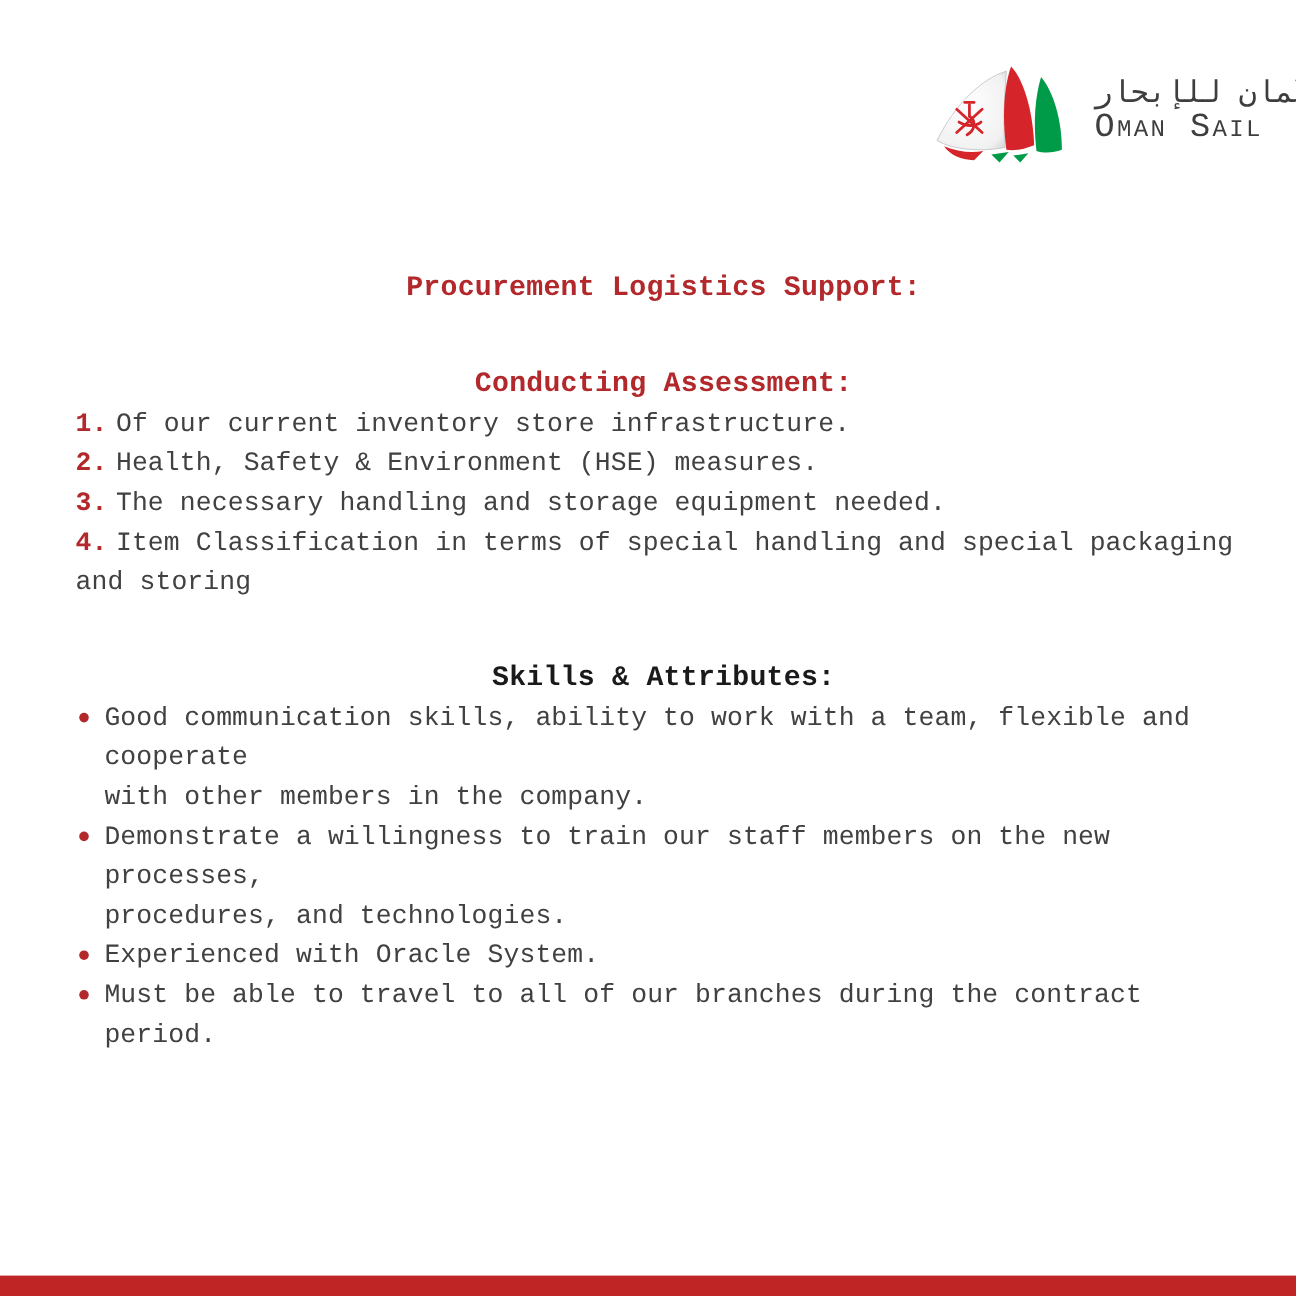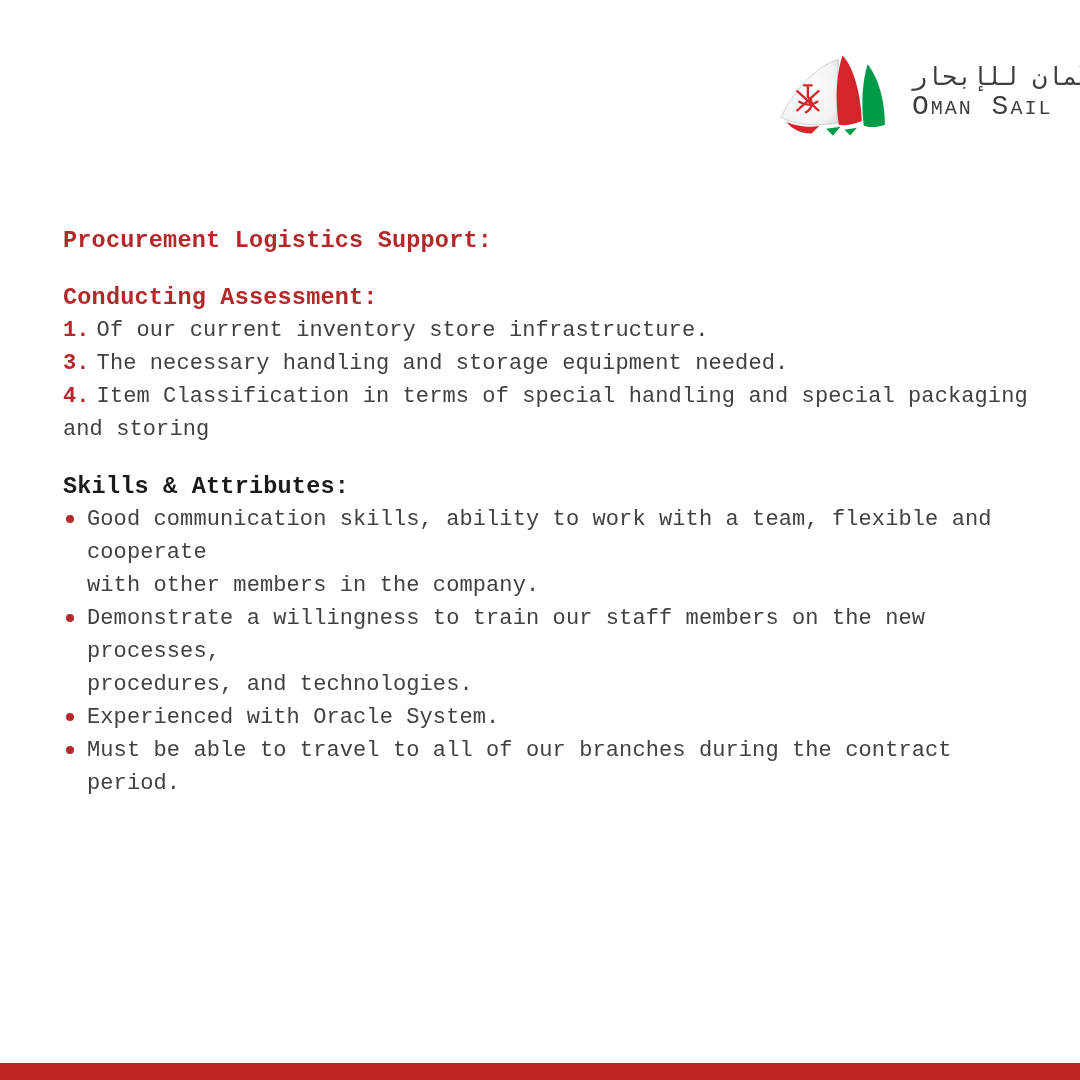--- a/index.html
+++ b/index.html
@@ -51,26 +51,27 @@
   
   .content{
     position:absolute;
     left:63px;top:224px;
     width:980px;
     font-size:22px;
     line-height:33px;
     color:var(--body_text);
     letter-spacing:0.1px;
   }
-  section + section{margin-top:24px;}
+  section + section{margin-top:47px;}
   .content h2{
     font-size:23.5px;
     line-height:33px;
     font-weight:700;
     letter-spacing:0.2px;
+    text-align:center;
   }
   .content h2.red{color:var(--heading_red);}
   .content h2.dark{color:var(--heading_dark);}
   .num-item .num{
     font-weight:700;
     color:var(--accent_red);
     margin-right:7px;
   }
   .txt{white-space:pre-line;}
   .bullet-item{
@@ -138,20 +139,23 @@
     <section>
       <h2 class="red">Procurement Logistics Support:</h2>
     </section>
 
     <section>
       <h2 class="red">Conducting Assessment:</h2>
       <div class="num-item">
         <span class="num">1.</span><span class="txt">Of our current inventory store infrastructure.</span>
       </div>
       <div class="num-item">
+        <span class="num">2.</span><span class="txt">Health, Safety &amp; Environment (HSE) measures.</span>
+      </div>
+      <div class="num-item">
         <span class="num">3.</span><span class="txt">The necessary handling and storage equipment needed.</span>
       </div>
       <div class="num-item">
         <span class="num">4.</span><span class="txt">Item Classification in terms of special handling and special packaging and storing</span>
       </div>
     </section>
 
     <section>
       <h2 class="dark">Skills &amp; Attributes:</h2>
       <div class="bullet-item">

